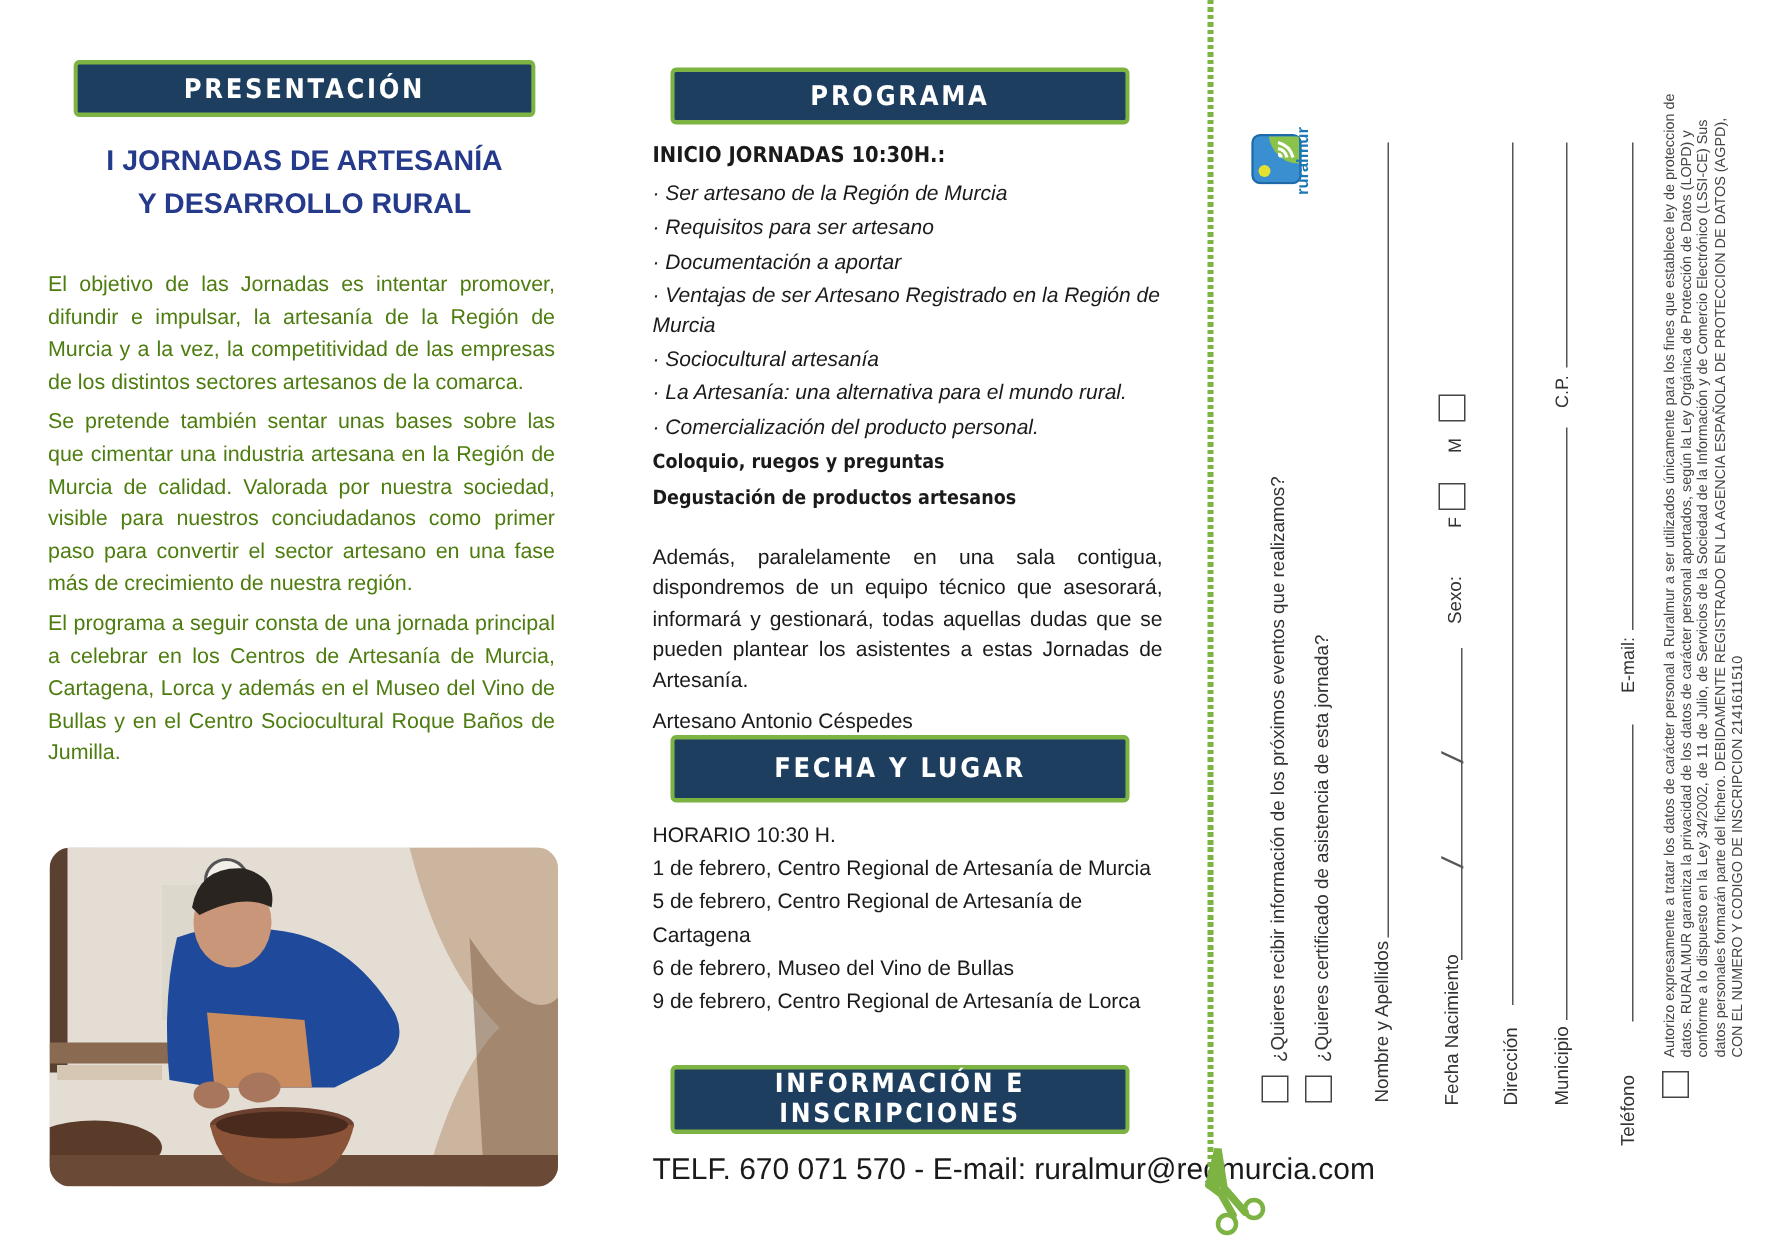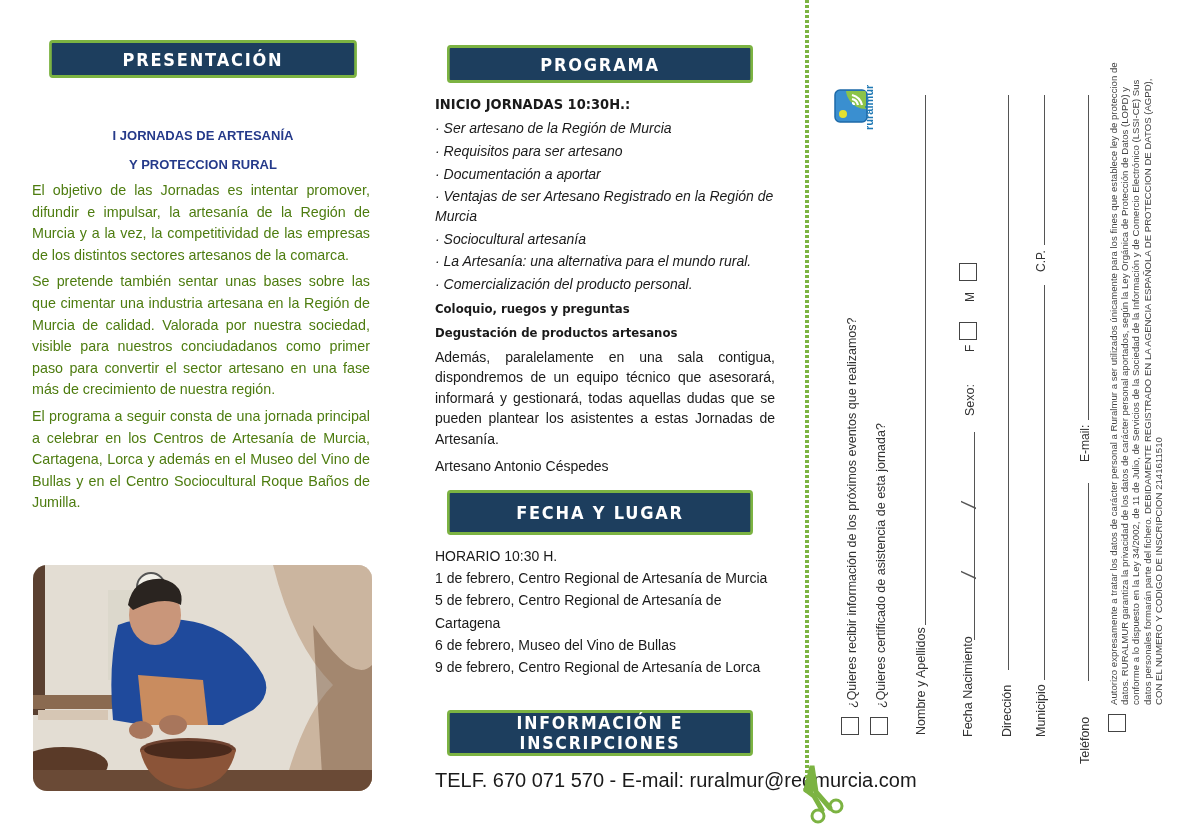--- a/index.html
+++ b/index.html
@@ -10,34 +10,34 @@
     position: absolute; background: #1d3e5e; border: 3px solid #7cb342; border-radius: 4px;
     color: #ffffff; font-family: "DejaVu Sans", sans-serif; font-weight: bold;
     font-size: 18px; letter-spacing: 2px; text-align: center; display: flex;
     align-items: center; justify-content: center; transform: scaleX(0.9);
   }
   .hbox span { display: inline-block; }
 
   
   #h-presentacion { left: 32px; top: 40px; width: 342px; height: 38px; }
   #main-title { position: absolute; left: 32px; top: 93px; width: 342px; text-align: center;
-    color: #253a8a; font-family: "Liberation Sans", sans-serif; font-weight: bold; font-size: 13px; line-height: 29px; margin-top: 28px; }
+    color: #253a8a; font-family: "Liberation Sans", sans-serif; font-weight: bold; font-size: 19px; line-height: 29px; }
   #intro { position: absolute; left: 32px; top: 180px; width: 338px; font-size: 14.3px; line-height: 21.6px; color: #4d7c0f; }
   #intro p { text-align: justify; margin-bottom: 5px; }
 
   #photo { position: absolute; left: 33px; top: 565px; width: 339px; height: 226px; border-radius: 14px; overflow: hidden;
     background: linear-gradient(135deg, #d9d2c8 0%, #e8e2d9 40%, #c9b49c 75%, #8a6a4e 100%); }
 
   
   #h-programa { left: 430px; top: 45px; width: 340px; height: 38px; }
   #programa { position: absolute; left: 435px; top: 92px; width: 340px; font-size: 14px; line-height: 24.4px; }
   .p-title { font-family: "DejaVu Sans", sans-serif; font-weight: bold; font-size: 14.5px; transform: scaleX(0.9); transform-origin: left; white-space: nowrap; }
   .p-item { font-style: italic; font-size: 14px; line-height: 20px; margin: 2px 0 2.6px 0; }
   .p-bold { font-family: "DejaVu Sans", sans-serif; font-weight: bold; font-size: 13px; line-height: 24px; transform: scaleX(0.9); transform-origin: left; white-space: nowrap; }
-  #programa-desc { text-align: justify; line-height: 20.6px; margin-top: 2px; }
+  #programa-desc { text-align: justify; line-height: 20.6px; margin-top: 16px; }
   #ponente { margin-top: 6px; line-height: 20px; }
 
   #h-fecha { left: 430px; top: 490px; width: 340px; height: 45px; }
   #fecha { position: absolute; left: 435px; top: 545px; width: 350px; font-size: 14px; line-height: 22.2px; }
 
   #h-info { left: 430px; top: 710px; width: 340px; height: 46px; font-size: 17.5px; }
   #contact { position: absolute; left: 435px; top: 769px; font-size: 20px; }
 
   
   #cut-line { position: absolute; left: 805px; top: 0; width: 4px; height: 790px;
@@ -58,21 +58,21 @@
     width: 650px; font-size: 9.6px; line-height: 11.2px; color: #444; }
 </style>
 </head>
 <body>
 
 <div id="h-presentacion" class="hbox">
   <span>PRESENTACIÓN</span>
 </div>
 <div id="main-title">
   <div>I JORNADAS DE ARTESANÍA</div>
-  <div>Y PROTECCION RURAL</div>
+  <div>Y DESARROLLO RURAL</div>
 </div>
 <div id="intro">
   <p>El objetivo de las Jornadas es intentar promover, difundir e impulsar, la artesanía de la Región de Murcia y a la vez, la competitividad de las empresas de los distintos sectores artesanos de la comarca.</p>
   <p>Se pretende también sentar unas bases sobre las que cimentar una industria artesana en la Región de Murcia de calidad. Valorada por nuestra sociedad, visible para nuestros conciudadanos como primer paso para convertir el sector artesano en una fase más de crecimiento de nuestra región.</p>
   <p>El programa a seguir consta de una jornada principal a celebrar en los Centros de Artesanía de Murcia, Cartagena, Lorca y además en el Museo del Vino de Bullas y en el Centro Sociocultural Roque Baños de Jumilla.</p>
 </div>
 <div id="photo" title="Artesano alfarero trabajando una vasija de barro en el torno">
   <svg width="339" height="226" viewBox="0 0 339 226">
     <rect x="0" y="0" width="339" height="226" fill="#e3ddd3"></rect>
     <path d="M240 0 L339 0 L339 226 L250 226 Q270 150 300 120 Q260 80 240 0Z" fill="#b89474" opacity="0.55"></path>

